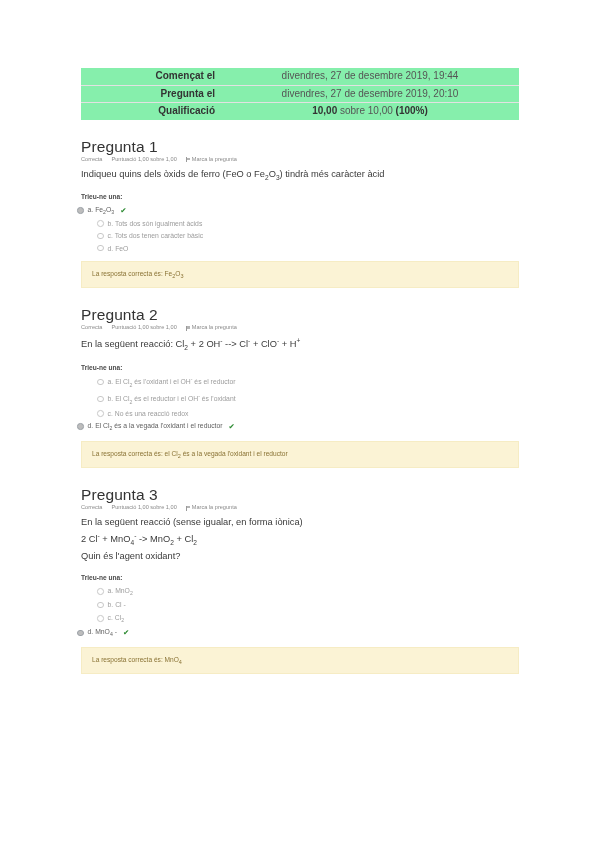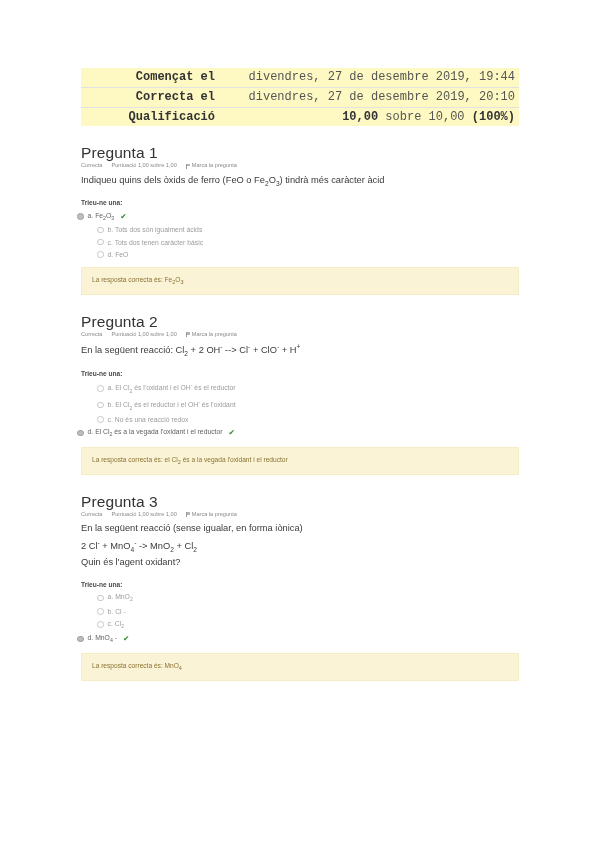--- a/index.html
+++ b/index.html
@@ -25,40 +25,39 @@
     position: absolute;
     left: 81px;
     top: 68px;
     width: 438px;
   }
 
   
   .summary-table {
     width: 100%;
     border-collapse: collapse;
-    background: #fef9c3;
-    font-size: 12px;
+    background: #86efac;
+    font-size: 10px;
     line-height: 1.05;
-    font-family: Liberation Mono, monospace;
   }
   .summary-table tr {
     border-bottom: 1px solid #e2e2e2;
   }
   .summary-table tr:last-child { border-bottom: none; }
   .summary-table th {
     text-align: right;
     font-weight: bold;
     color: #333333;
     padding: 3.1px 6px 3.1px 4px;
     width: 130px;
     vertical-align: middle;
     white-space: nowrap;
   }
   .summary-table td {
-    text-align: right;
+    text-align: center;
     color: #555555;
     padding: 3.1px 4px;
     vertical-align: middle;
     white-space: nowrap;
   }
   .summary-table td.strong-lead b { color: #333333; margin-top: 16px; }
   .grade-pct { font-weight: bold; color: #333333; }
 
   
   .question {
@@ -179,21 +178,21 @@
 <div class="page">
   <div class="content">
 
     <table class="summary-table">
       <tbody>
         <tr>
           <th>Començat el</th>
           <td>divendres, 27 de desembre 2019, 19:44</td>
         </tr>
         <tr>
-          <th>Correcta el</th>
+          <th>Pregunta el</th>
           <td>divendres, 27 de desembre 2019, 20:10</td>
         </tr>
         <tr>
           <th>Qualificació</th>
           <td class="strong-lead"><b>10,00</b><span> sobre 10,00 </span><span class="grade-pct">(100%)</span></td>
         </tr>
       </tbody>
     </table>
 
     <div id="questions-host">

